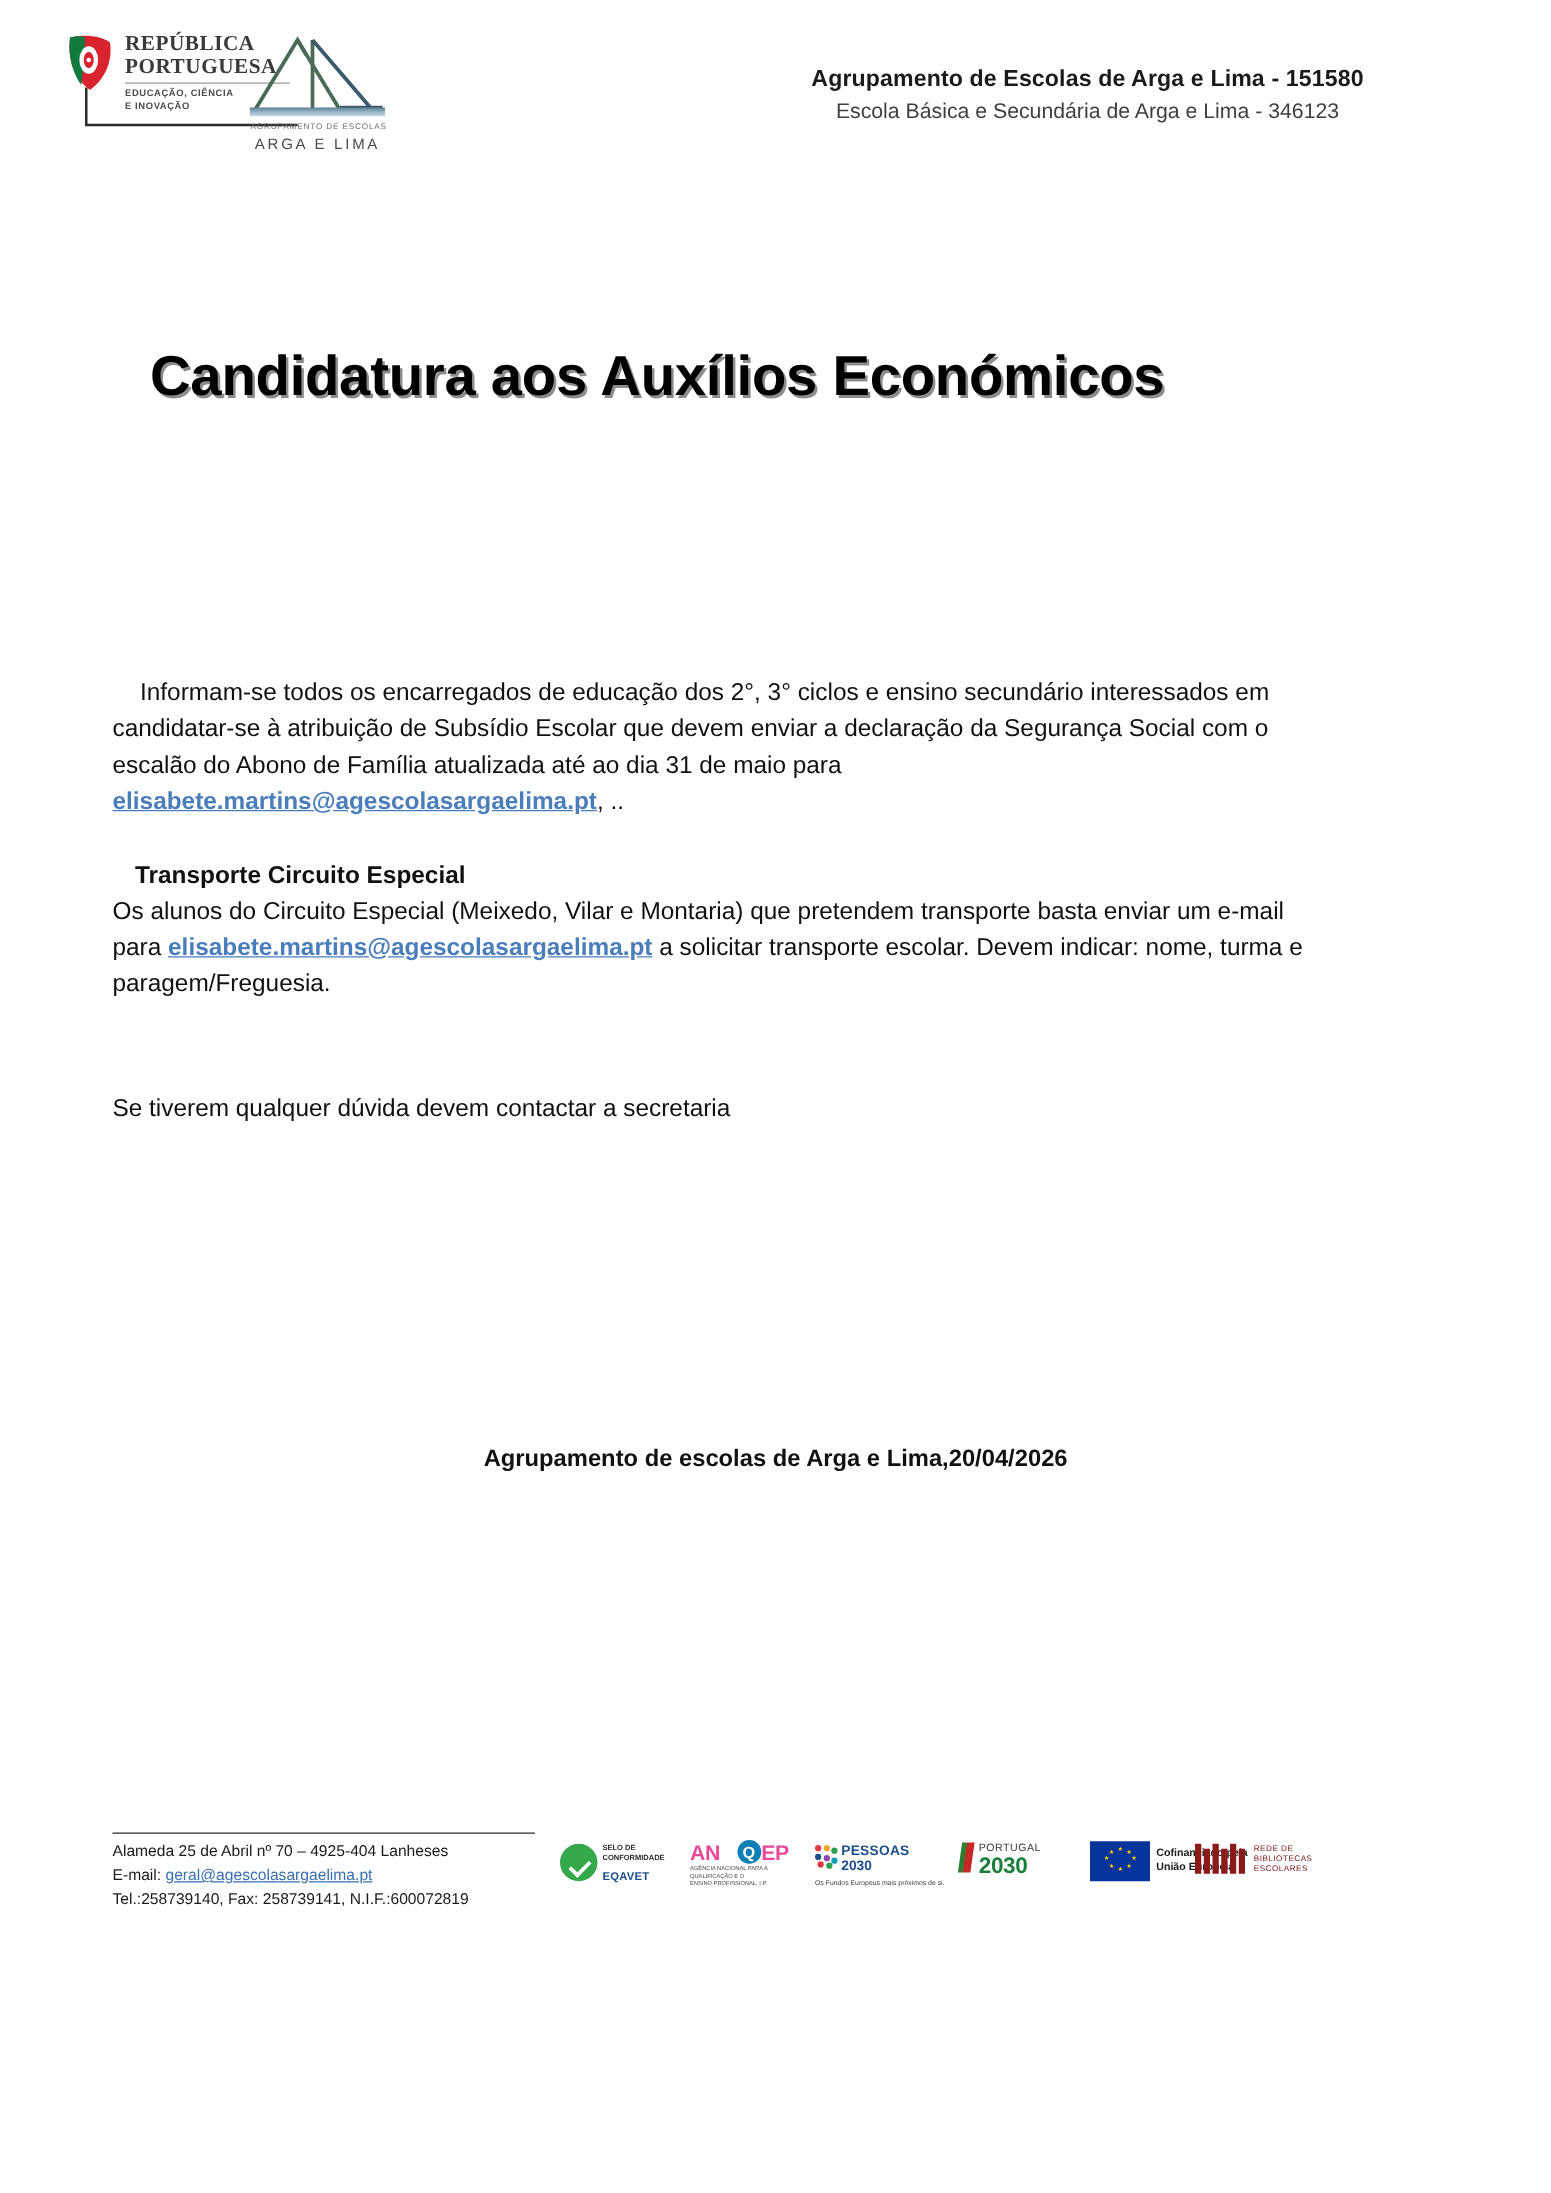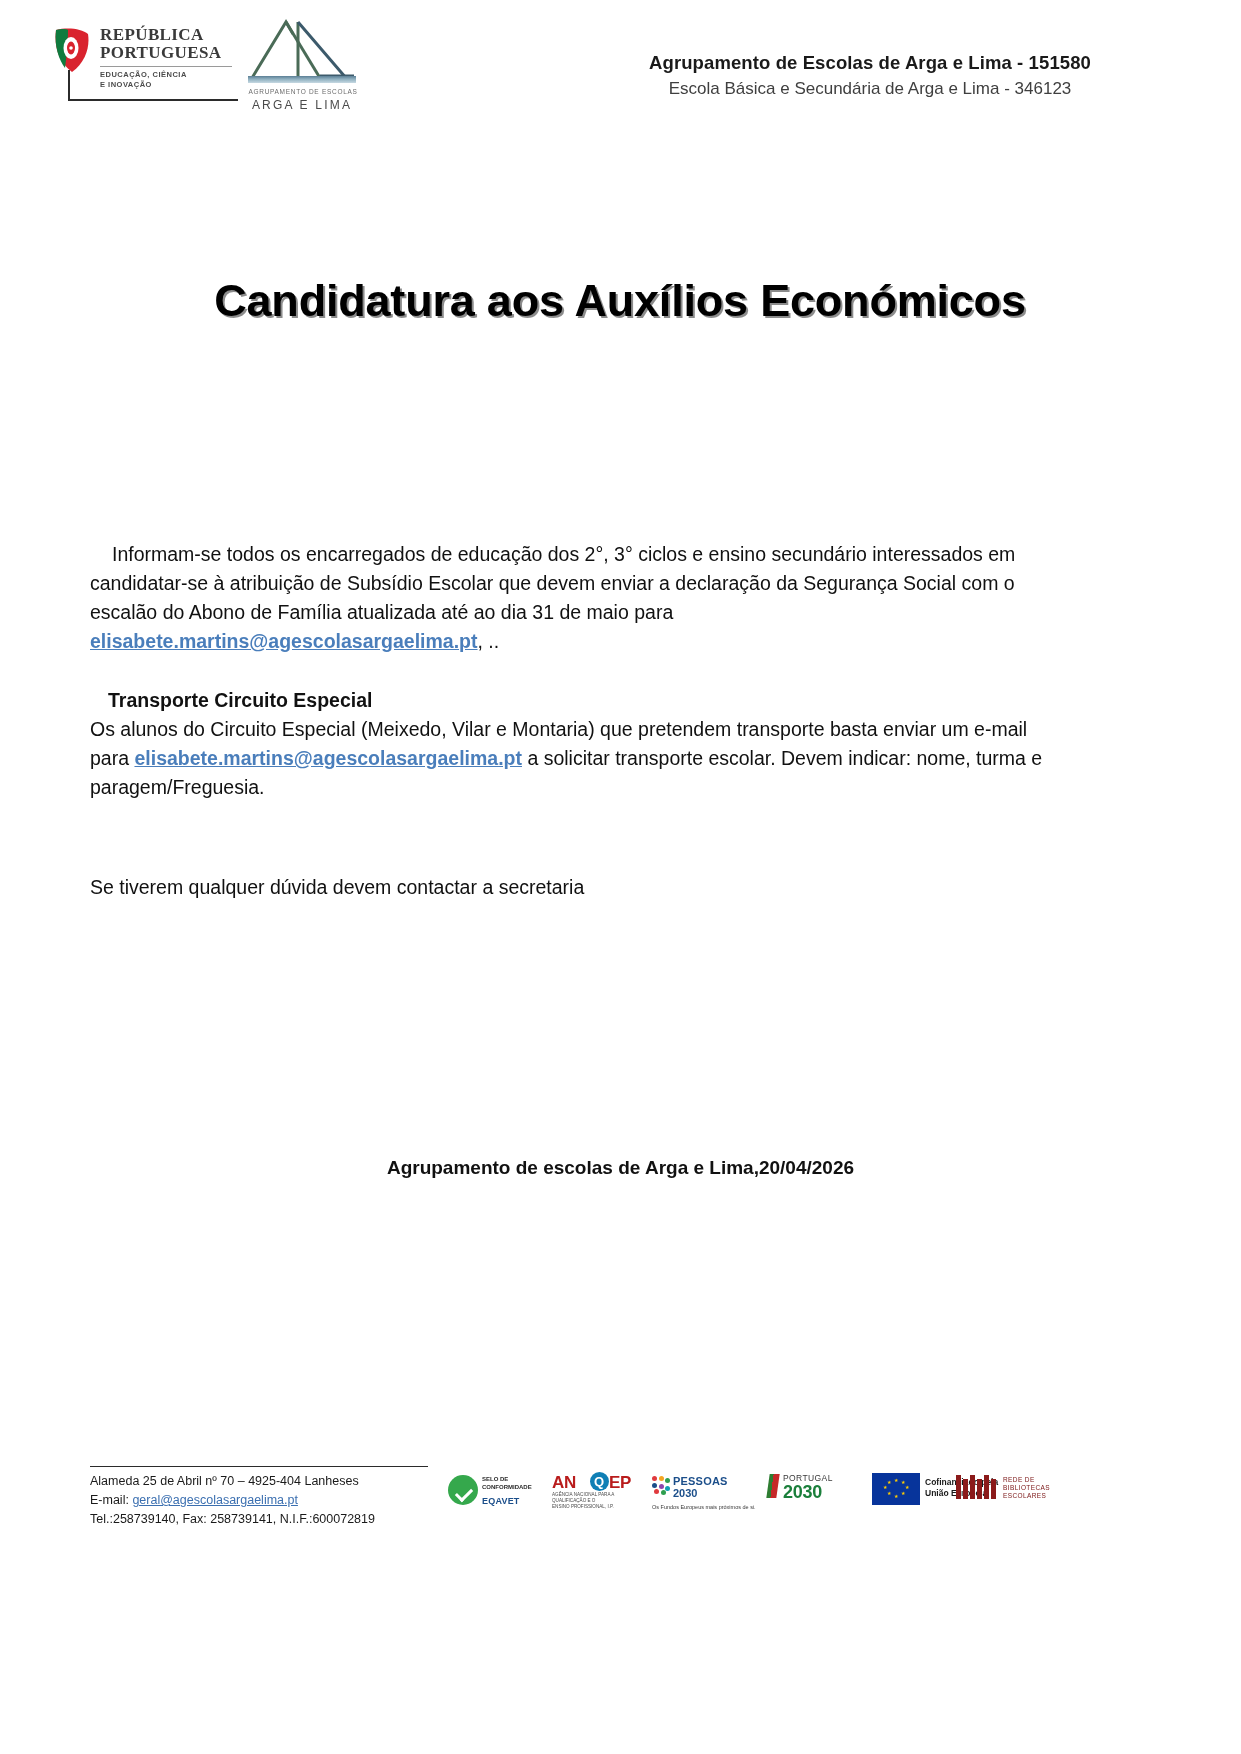--- a/index.html
+++ b/index.html
@@ -90,24 +90,23 @@
     left: 16px;
     top: 73px;
     width: 170px;
     height: 2px;
     background: #2b2b2b;
   }
 
   .logo-agrup {
     position: absolute;
     left: 198px;
-    top: 4px;
+    top: 14px;
     width: 112px;
     height: 98px;
-    margin-left: 48px;
   }
   .agrup-mark {
     position: absolute;
     left: 0;
     top: 0;
     width: 112px;
     height: 62px;
   }
   .agrup-bar {
     position: absolute;
@@ -158,21 +157,21 @@
     color: #3f3f3f;
     line-height: 26px;
   }
 
   
   .doc-title {
     position: absolute;
     left: 120px;
     top: 272px;
     width: 1000px;
-    text-align: center;
+    text-align: left;
     font-family: "Liberation Sans", sans-serif;
     font-weight: bold;
     font-size: 45px;
     line-height: 58px;
     color: #000000;
     letter-spacing: -0.2px;
     text-shadow: 2px 2px 0 rgba(0,0,0,0.45);
   }
   .doc-title .tl {
     display: block;
@@ -283,21 +282,21 @@
   .eq-big {
     position: absolute; left: 34px; top: 26px;
     font-size: 9px; font-weight: bold; color: #1b4e8a;
     letter-spacing: 0.2px;
   }
 
   
   .fl-anqep { left: 104px; width: 92px; }
   .anq-word {
     position: absolute; left: 0; top: 3px;
-    font-size: 17px; font-weight: bold; color: #b91c1c;
+    font-size: 17px; font-weight: bold; color: #ec4899;
     letter-spacing: -0.3px;
   }
   .anq-q {
     position: absolute; left: 38px; top: 2px;
     width: 19px; height: 19px; border-radius: 50%;
     background: #0f7fb5;
   }
   .anq-qt {
     position: absolute; left: 42px; top: 4px;
     font-size: 13px; font-weight: bold; color: #ffffff;

